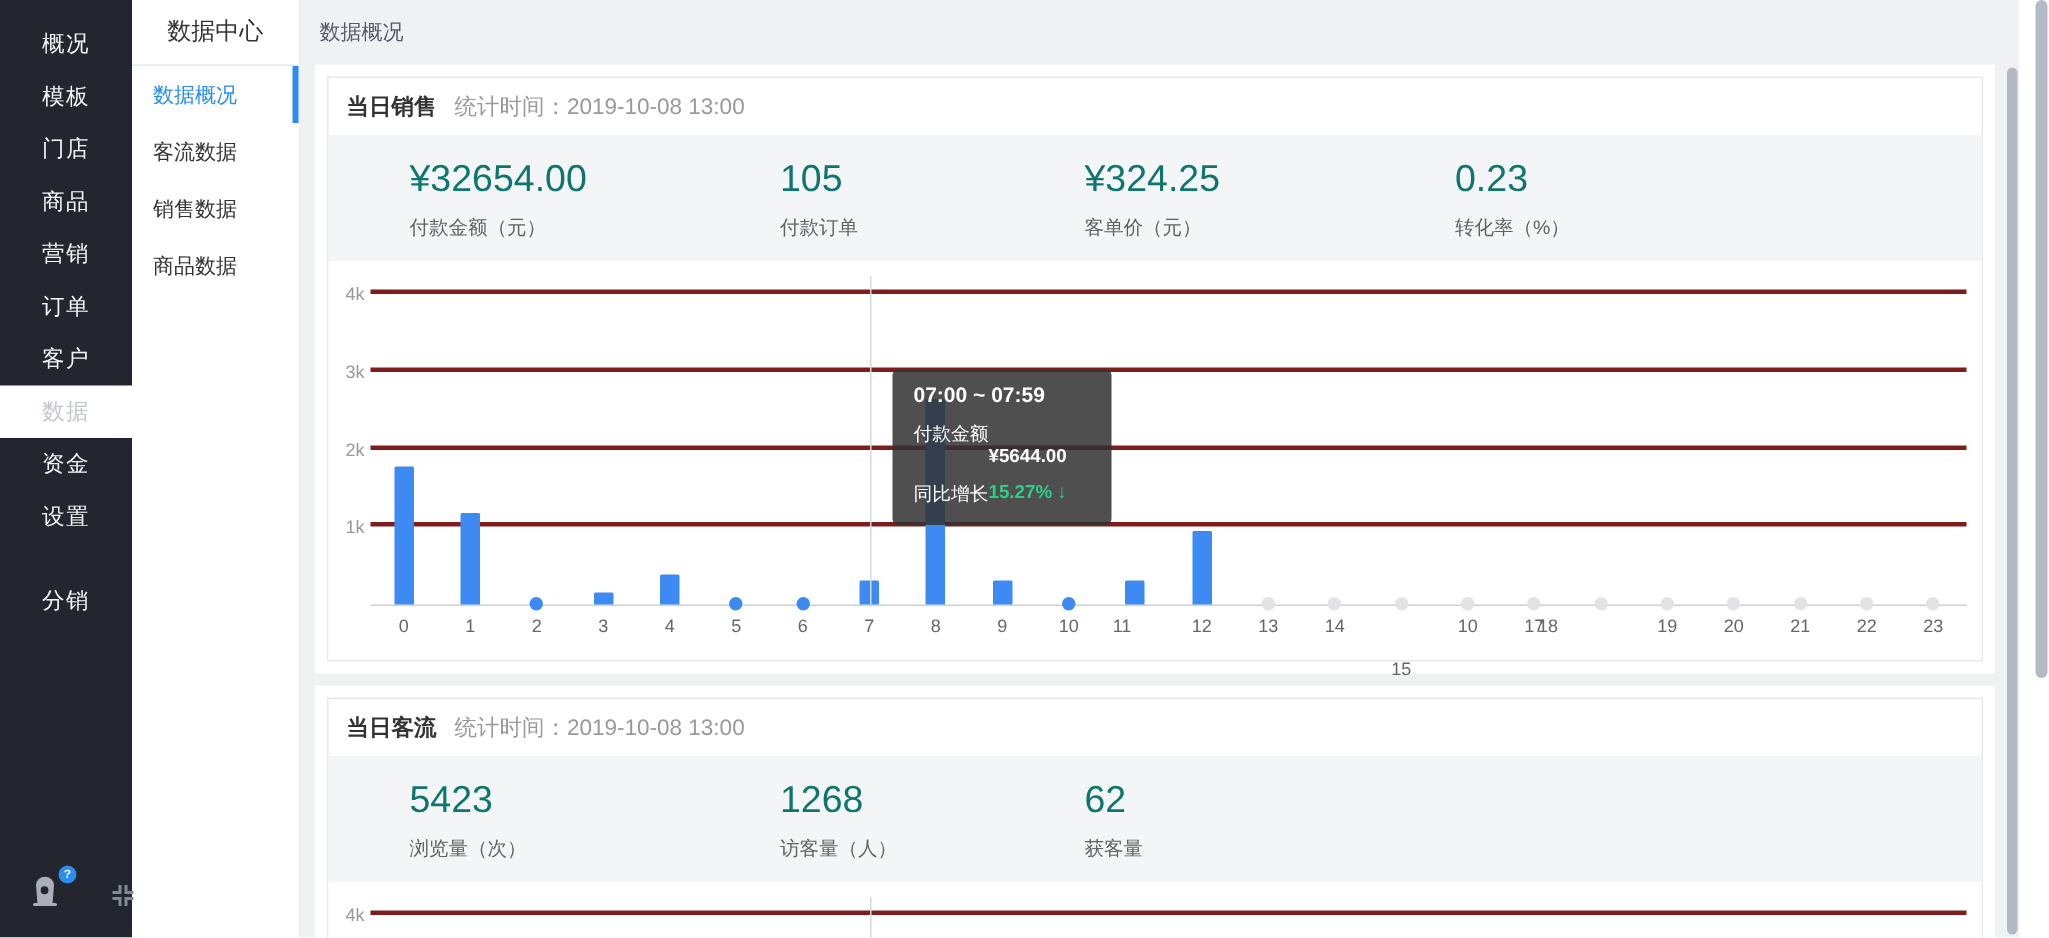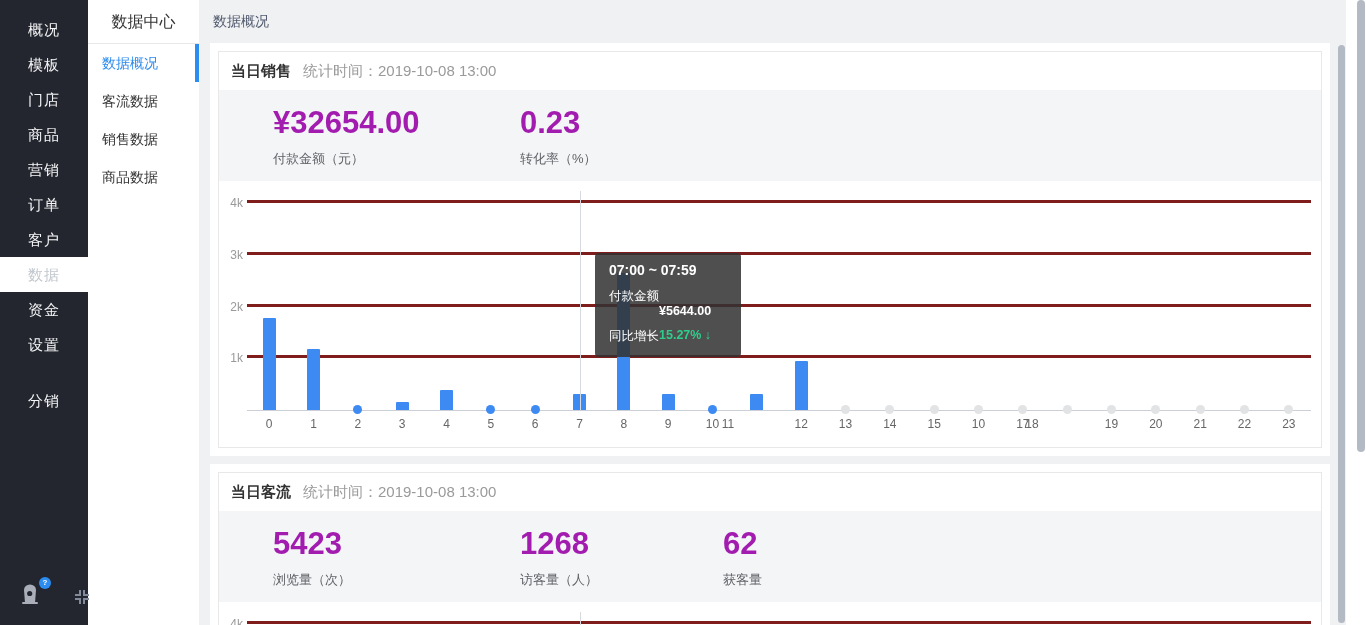--- a/index.html
+++ b/index.html
@@ -29,21 +29,21 @@
   #main { flex:1; min-width:0; background:#f0f1f3; overflow:hidden; position:relative; }
   .topbar { height:43px; display:flex; align-items:center; padding-left:13px; font-size:14px; color:#515a6e; }
   .cards { margin:0 16px 0 10px; }
   .card { background:#fff; padding:8px; margin-bottom:8px; }
   .card-inner { border:1px solid #e8e8e8; background:#fff; }
   .card-header { height:38px; display:flex; align-items:center; padding:0 12px; }
   .card-title { font-size:15px; font-weight:bold; color:#333; }
   .card-time { font-size:15px; color:#9a9a9a; margin-left:12px; }
   .stats { display:flex; background:#f4f5f7; padding:15px 0 13px 54px; }
   .stat.w1{ width:247px; } .stat.w2{ width:203px; } .stat.w3{ width:247px; } .stat.w4{ flex:1; }
-  .stat-value { font-size:31px; font-weight:bold; color:#a21caf; }
+  .stat-value { font-size:25px; font-weight:normal; color:#0f766e; }
   .stat-label { margin-top:9px; font-size:13px; color:#5f6266; }
 
   
   .chart { position:relative; height:266px; background:#fff; }
   .plot { position:absolute; left:28px; right:10px; top:22px; bottom:36px; border-bottom:1px solid #ccd0d6; }
   .gridline { position:absolute; left:0; right:0; height:0; border-top:3px solid #7f1d1d; }
   .ylab { position:absolute; left:-26px; top:-7px; font-size:12px; color:#999; width:22px; text-align:right; }
   .bar { position:absolute; width:13px; background:#3d8bf2; border-radius:1px 1px 0 0; }
   .dot { position:absolute; width:9px; height:9px; border-radius:50%; }
   .xlab { position:absolute; top:calc(100% + 7px); width:30px; margin-left:-15px; text-align:center; font-size:12px; color:#666; }
@@ -114,20 +114,28 @@
         <div class="card-inner">
           <div class="card-header">
             <span class="card-title">当日销售</span>
             <span class="card-time">统计时间：2019-10-08 13:00</span>
           </div>
           <div class="stats">
             <div class="stat w1">
               <div class="stat-value">¥32654.00</div>
               <div class="stat-label">付款金额（元）</div>
             </div>
+            <div class="stat w2">
+              <div class="stat-value">105</div>
+              <div class="stat-label">付款订单</div>
+            </div>
+            <div class="stat w3">
+              <div class="stat-value">¥324.25</div>
+              <div class="stat-label">客单价（元）</div>
+            </div>
             <div class="stat w4">
               <div class="stat-value">0.23</div>
               <div class="stat-label">转化率（%）</div>
             </div>
           </div>
           <div class="chart">
             <div class="plot">
               <div class="gridline" style="bottom: 25%;">
                 <span class="ylab">1k</span>
               </div>
@@ -155,29 +163,29 @@
               <div class="xlab" style="left: 288.167px;">6</div>
               <div class="dot" style="left: 283.667px; bottom: -4px; background: rgb(61, 139, 242);"></div>
               <div class="xlab" style="left: 332.5px;">7</div>
               <div class="bar" style="left: 326px; height: 15.525px; bottom: 0px;"></div>
               <div class="xlab" style="left: 376.833px;">8</div>
               <div class="bar" style="left: 370.333px; height: 136.62px; bottom: 0px;"></div>
               <div class="xlab" style="left: 421.167px;">9</div>
               <div class="bar" style="left: 414.667px; height: 15.525px; bottom: 0px;"></div>
               <div class="xlab" style="left: 465.5px;">10</div>
               <div class="dot" style="left: 461px; bottom: -4px; background: rgb(61, 139, 242);"></div>
-              <div class="xlab" style="left: 481px;">11</div>
+              <div class="xlab" style="left: 501px;">11</div>
               <div class="bar" style="left: 503.333px; height: 16.0425px; bottom: 0px;"></div>
               <div class="xlab" style="left: 554.167px;">12</div>
               <div class="bar" style="left: 547.667px; height: 48.645px; bottom: 0px;"></div>
               <div class="xlab" style="left: 598.5px;">13</div>
               <div class="dot" style="left: 594px; bottom: -4px; background: rgb(226, 227, 229);"></div>
               <div class="xlab" style="left: 642.833px;">14</div>
               <div class="dot" style="left: 638.333px; bottom: -4px; background: rgb(226, 227, 229);"></div>
-              <div class="xlab" style="left: 687.167px;">15</div>
+              <div class="xlab" style="left: 687.167px; margin-top: 29px;">15</div>
               <div class="dot" style="left: 682.667px; bottom: -4px; background: rgb(226, 227, 229);"></div>
               <div class="xlab" style="left: 731.5px;">10</div>
               <div class="dot" style="left: 727px; bottom: -4px; background: rgb(226, 227, 229);"></div>
               <div class="xlab" style="left: 775.833px;">17</div>
               <div class="dot" style="left: 771.333px; bottom: -4px; background: rgb(226, 227, 229);"></div>
               <div class="xlab" style="left: 785px;">18</div>
               <div class="dot" style="left: 815.667px; bottom: -4px; background: rgb(226, 227, 229);"></div>
               <div class="xlab" style="left: 864.5px;">19</div>
               <div class="dot" style="left: 860px; bottom: -4px; background: rgb(226, 227, 229);"></div>
               <div class="xlab" style="left: 908.833px;">20</div>

